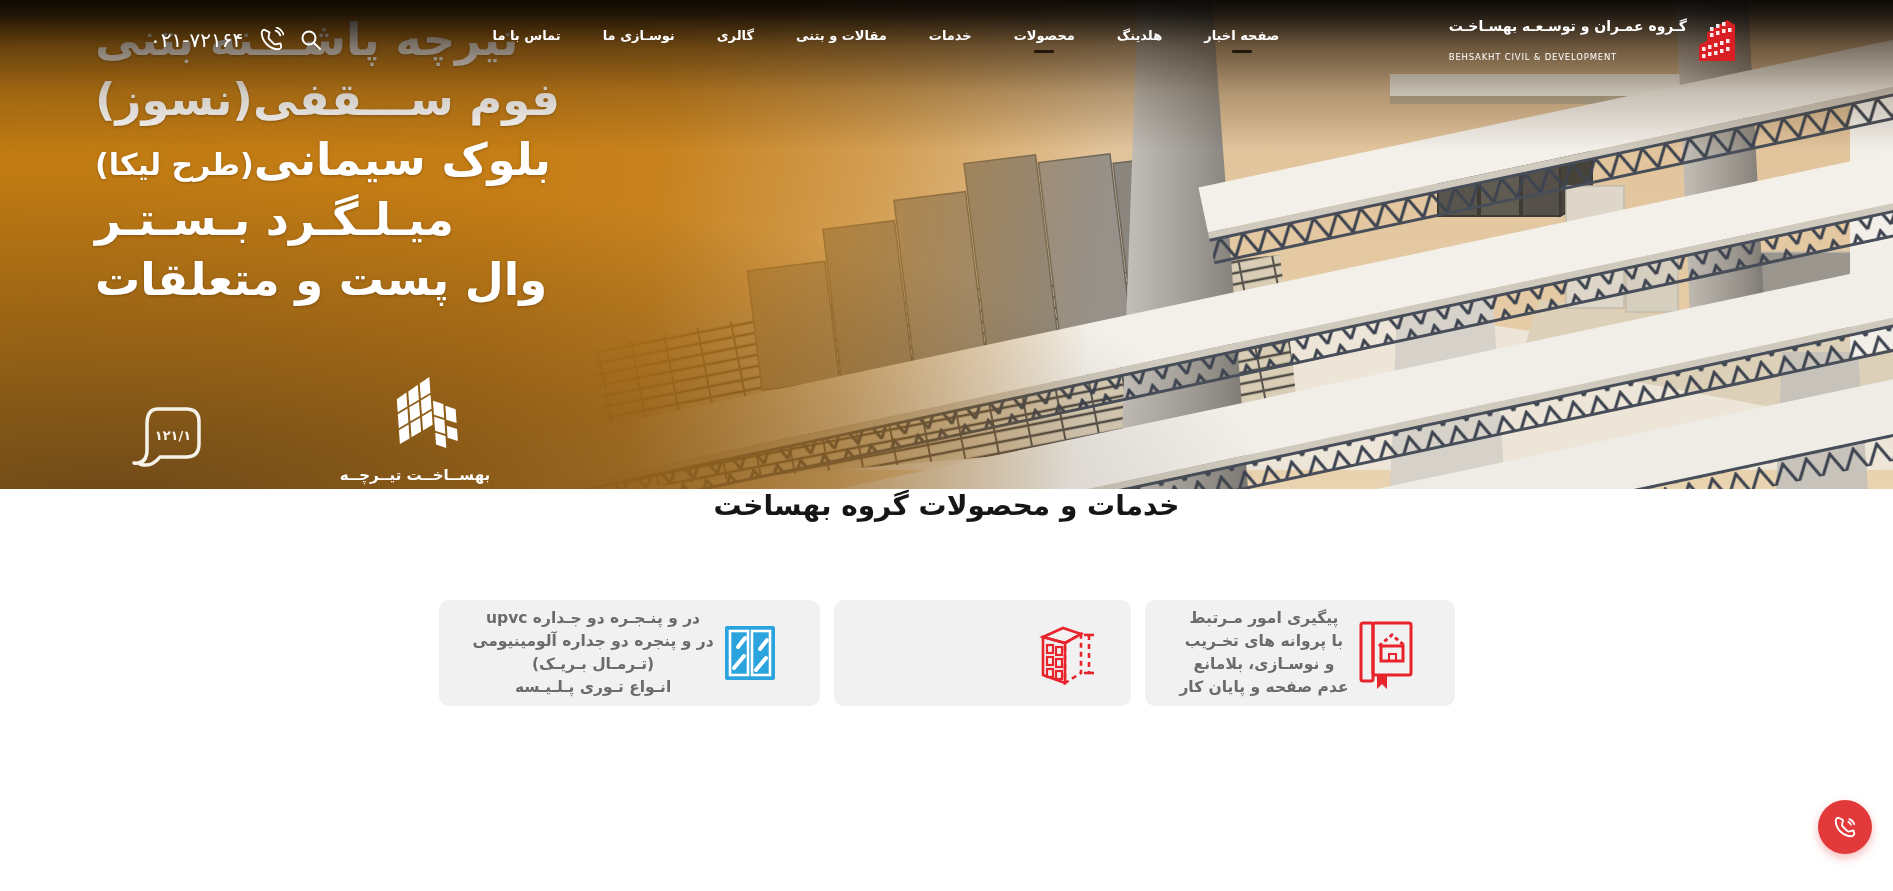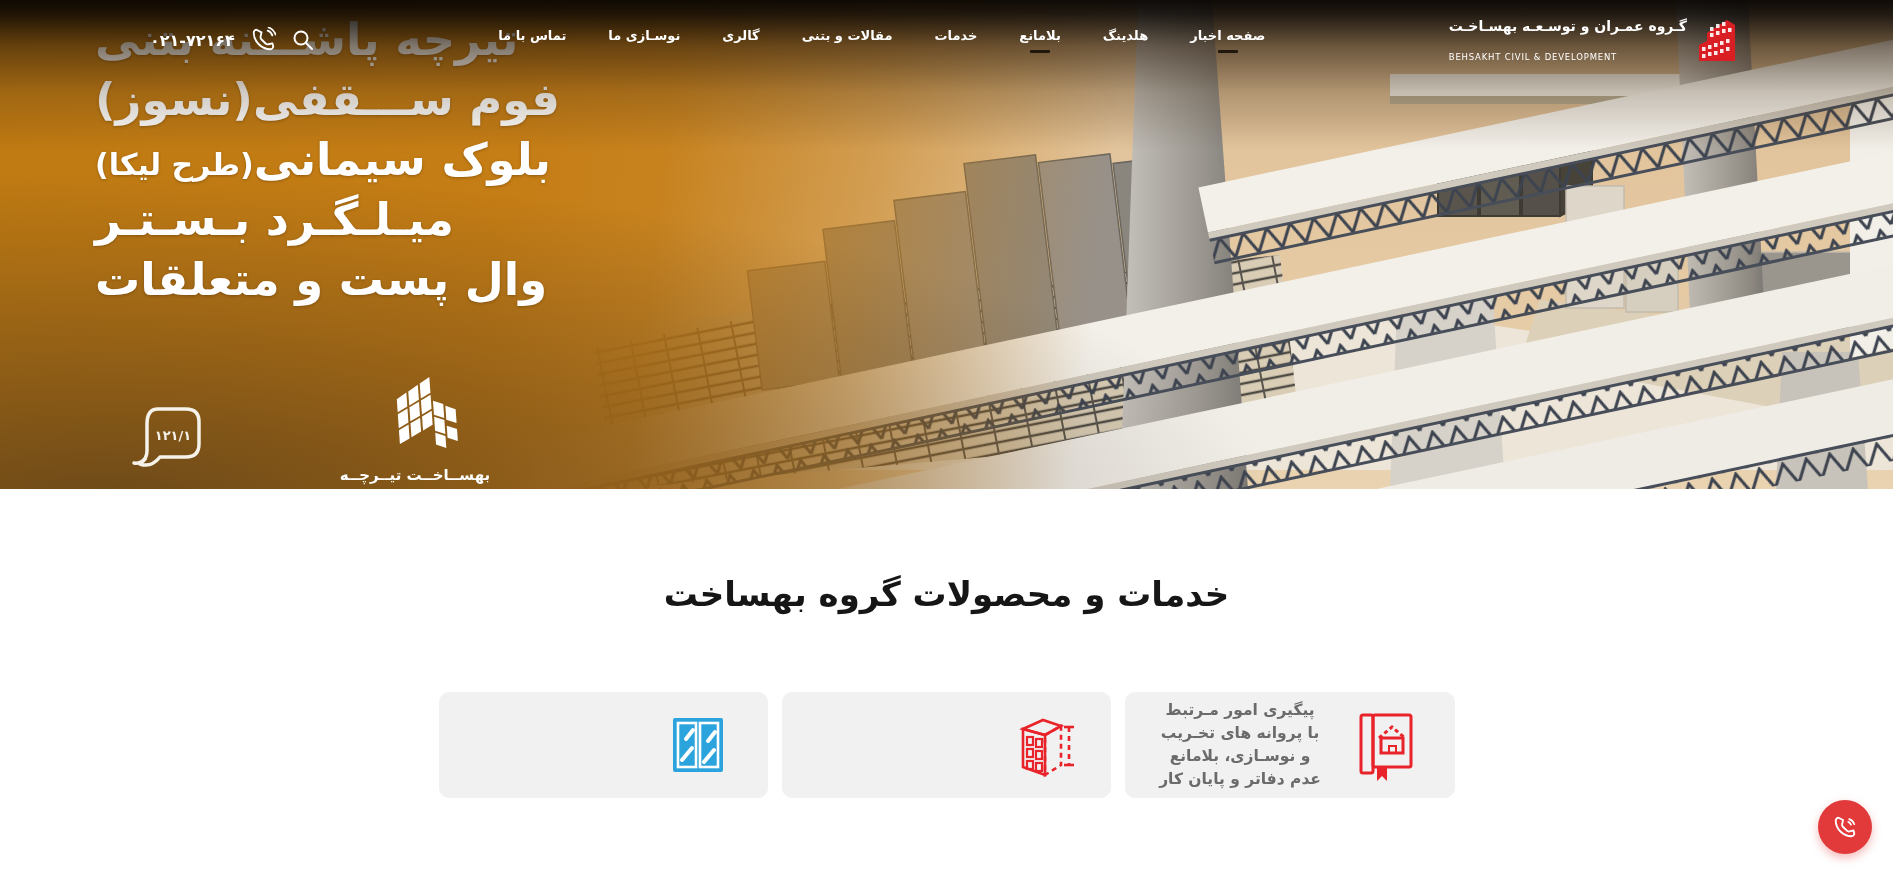--- a/index.html
+++ b/index.html
@@ -39,24 +39,24 @@
          direction:rtl; padding:0 150px; }
   .logo { display:flex; align-items:center; gap:10px; cursor:pointer; }
   .logo-txt { text-align:left; color:#fff; }
   .logo-txt .fa { font-size:14px; font-weight:bold; white-space:nowrap; }
   .logo-txt .en { font-size:8.5px; letter-spacing:.8px; white-space:nowrap; margin-top:18px; }
   .menu { display:flex; gap:42px; align-items:flex-start; }
   .menu-item { color:#fff; font-size:13px; font-weight:bold; white-space:nowrap;
                display:flex; flex-direction:column; align-items:center; cursor:pointer; }
   .menu-item .dash { width:20px; height:3px; background:rgba(25,16,8,.9); margin-top:7px; border-radius:1px; }
   .contact { display:flex; align-items:center; gap:15px; }
-  .contact .num { color:#fff; font-size:16px; font-weight:bold; direction:ltr; }
-
-  
-  .services-title { margin-top:85px; text-align:center; font-size:34px; font-weight:bold;
+  .contact .num { color:#fff; font-size:20px; font-weight:normal; direction:ltr; }
+
+  
+  .services-title { text-align:center; font-size:28px; font-weight:bold;
                     color:#161616; direction:rtl; }
   .cards { width:1016px; margin:78px auto 0; display:flex; direction:rtl; gap:14px; }
   .card { flex:1; height:106px; background:#f1f1f2; border-radius:10px;
           display:flex; align-items:center; justify-content:space-between;
           padding:0 34px; cursor:pointer; }
   .card-text { direction:rtl; text-align:center; color:#6b6b6b;
                font-size:15.5px; font-weight:bold; line-height:23px; white-space:nowrap; }
 
   
   .call-fab { position:absolute; left:1818px; top:800px; width:54px; height:54px;
@@ -244,21 +244,21 @@
 
   <div class="menu">
     <div class="menu-item">
         <span>صفحه اخبار</span>
         <span class="dash"></span>
       </div>
     <div class="menu-item">
         <span>هلدینگ</span>
       </div>
     <div class="menu-item">
-        <span>بلامانع</span>
+        <span>محصولات</span>
         <span class="dash"></span>
       </div>
     <div class="menu-item">
         <span>خدمات</span>
       </div>
     <div class="menu-item">
         <span>مقالات و بتنی</span>
       </div>
     <div class="menu-item">
         <span>گالری</span>
@@ -296,21 +296,21 @@
         <path d="M30,29 L43,18 L56,29" stroke-dasharray="4,3"></path>
         <rect x="32" y="29" width="22" height="15"></rect>
         <rect x="40" y="37" width="7" height="7" stroke-width="2"></rect>
       </g>
       <polygon points="28,58 28,72 33,67 38,72 38,58" fill="#e8232a"></polygon>
     </svg>
     <div class="card-text">
       <div>پیگیری امور مـرتبط</div>
       <div>با پروانه های تخـریب</div>
       <div>و نوسـازی، بلامانع</div>
-      <div>عدم دفاتر و پایان کار</div>
+      <div>عدم صفحه و پایان کار</div>
     </div>
   </div>
 
   <div class="card">
     <svg width="72" height="72" viewBox="0 0 72 72">
       <g fill="none" stroke="#e8232a" stroke-width="2.6">
         <polygon points="18,20 38,11 56,17 40,26"></polygon>
         <polygon points="18,20 40,26 40,66 18,58"></polygon>
         <polygon points="40,26 56,17 56,56 40,66" stroke-dasharray="5,4"></polygon>
         <g stroke-width="2.2">
@@ -335,20 +335,26 @@
         <rect x="16" y="14" width="18" height="44"></rect>
         <rect x="38" y="14" width="18" height="44"></rect>
       </g>
       <g stroke="#ffffff" stroke-width="4" stroke-linecap="round">
         <line x1="20" y1="51" x2="30" y2="39"></line>
           <line x1="24" y1="30" x2="31" y2="21"></line>
         <line x1="42" y1="53" x2="52" y2="41"></line>
           <line x1="46" y1="32" x2="53" y2="23"></line>
       </g>
     </svg>
+    <div class="card-text">
+      <div>در و پنـجـره دو جـداره upvc</div>
+      <div>در و پنجره دو جداره آلومینیومی</div>
+      <div>(تـرمـال بـریـک)</div>
+      <div>انـواع تـوری پـلـیـسه</div>
+    </div>
   </div>
 </div>
 
 <div class="call-fab">
   <svg width="26" height="26" viewBox="0 0 28 28">
     <path d="M7,4 C5.5,4 4,5.5 4,7 c0,9 8,17 17,17 1.5,0 3,-1.5 3,-3 l-.8,-3.2 -4.4,1 c-1,.25 -2,0 -2.8,-.8 l-4.3,-4.3 c-.8,-.8 -1,-1.8 -.8,-2.8 l1,-4.4 z" fill="none" stroke="#fff" stroke-width="2" stroke-linejoin="round"></path>
     <path d="M17.5,8.5 a5,5 0 0 1 3,3 M18.5,5.5 a8.5,8.5 0 0 1 5.5,5.5" fill="none" stroke="#fff" stroke-width="1.8" stroke-linecap="round"></path>
   </svg>
 </div>
 

